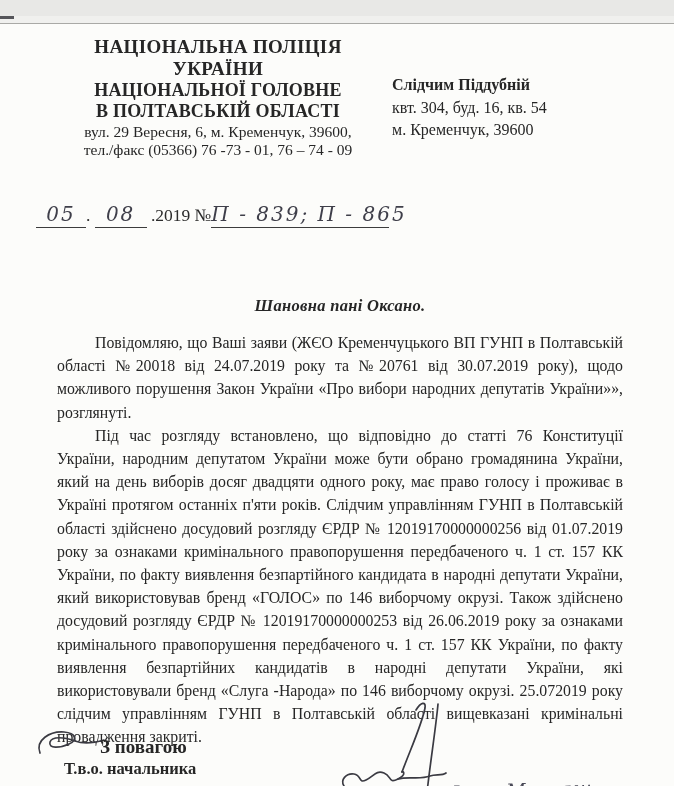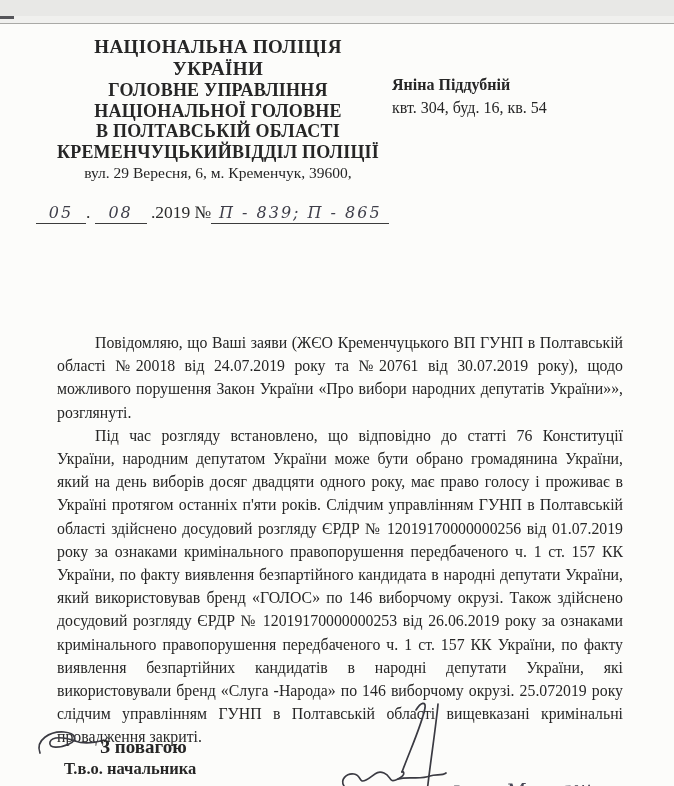--- a/index.html
+++ b/index.html
@@ -55,21 +55,21 @@
   .hw {
     font-family: "DejaVu Serif", serif;
     font-style: italic;
     color: #3f3f4a;
     letter-spacing: 2px;
   }
   .refline .u {
     display: inline-block;
     border-bottom: 1.6px solid #3c3c3c;
     text-align: center;
-    font-size: 16px;
+    font-size: 20px;
     padding-bottom: 1px;
     vertical-align: baseline;
   }
   .refline .printed { font-size: 17.5px; color: #2c2c2c; }
 
   
   .salutation {
     position: absolute; top: 280px; left: 57px; width: 566px;
     text-align: center;
     font-weight: bold; font-style: italic;
@@ -119,38 +119,39 @@
 </head>
 <body>
 
 <div class="page">
 
   <div class="scan-strip"></div>
 
   <div class="letterhead">
     <div class="org">НАЦІОНАЛЬНА ПОЛІЦІЯ</div>
     <div class="org">УКРАЇНИ</div>
-    <div class="dept">ГОЛОВНЕ УПРАВЛІННЯ</div>
     <div class="dept">НАЦІОНАЛЬНОЇ ГОЛОВНЕ</div>
     <div class="dept">В ПОЛТАВСЬКІЙ ОБЛАСТІ</div>
-    <div class="dept">КРЕМЕНЧУЦЬКИЙВІДДІЛ ПОЛІЦІЇ</div>
     <div class="addr first">вул. 29 Вересня, 6, м. Кременчук, 39600,</div>
+    <div class="addr">тел./факс (05366) 76 -73 - 01, 76 – 74 - 09</div>
   </div>
 
   <div class="recipient">
-    <div class="name">Яніна Піддубній</div>
+    <div class="name">Слідчим Піддубній</div>
     <div>квт. 304, буд. 16, кв. 54</div>
+    <div>м. Кременчук, 39600</div>
   </div>
 
   <div class="refline">
     <span class="u hw" style="width:50px">05</span><span class="printed">.</span>
     <span class="u hw" style="width:52px">08</span>
     <span class="printed">.2019 №</span><span class="u hw" style="width:178px">П - 839; П - 865</span>
   </div>
 
+  <div class="salutation">Шановна пані Оксано.</div>
 
   <div class="body-text">
     <p>Повідомляю, що Ваші заяви (ЖЄО Кременчуцького ВП ГУНП в Полтавській області №20018 від 24.07.2019 року та №20761 від 30.07.2019 року), щодо можливого порушення Закон України «Про вибори народних депутатів України»», розглянуті.</p>
     <p>Під час розгляду встановлено, що відповідно до статті 76 Конституції України, народним депутатом України може бути обрано громадянина України, який на день виборів досяг двадцяти одного року, має право голосу і проживає в Україні протягом останніх п'яти років. Слідчим управлінням ГУНП в Полтавській області здійснено досудовий розгляду ЄРДР № 12019170000000256 від 01.07.2019 року за ознаками кримінального правопорушення передбаченого ч. 1 ст. 157 КК України, по факту виявлення безпартійного кандидата в народні депутати України, який використовував бренд «ГОЛОС» по 146 виборчому окрузі. Також здійснено досудовий розгляду ЄРДР № 12019170000000253 від 26.06.2019 року за ознаками кримінального правопорушення передбаченого ч. 1 ст. 157 КК України, по факту виявлення безпартійних кандидатів в народні депутати України, які використовували бренд «Слуга -Народа» по 146 виборчому окрузі. 25.072019 року слідчим управлінням ГУНП в Полтавській області вищевказані кримінальні провадження закриті.</p>
   </div>
 
   <svg class="small-signature sig" viewBox="0 0 82 38">
     <path d="M10,27 C5,14 20,5 34,6 C46,7 48,14 39,18 C30,22 18,23 20,16 C22,10 34,11 45,15 C53,18 64,17 74,14"></path>
   </svg>
   <div class="closing-respect">З повагою</div>

